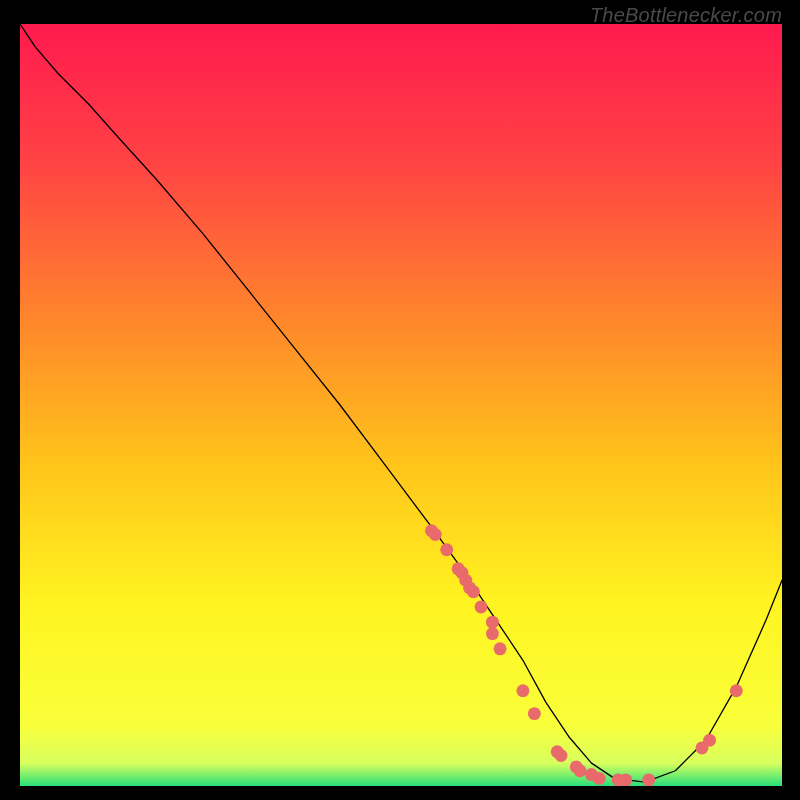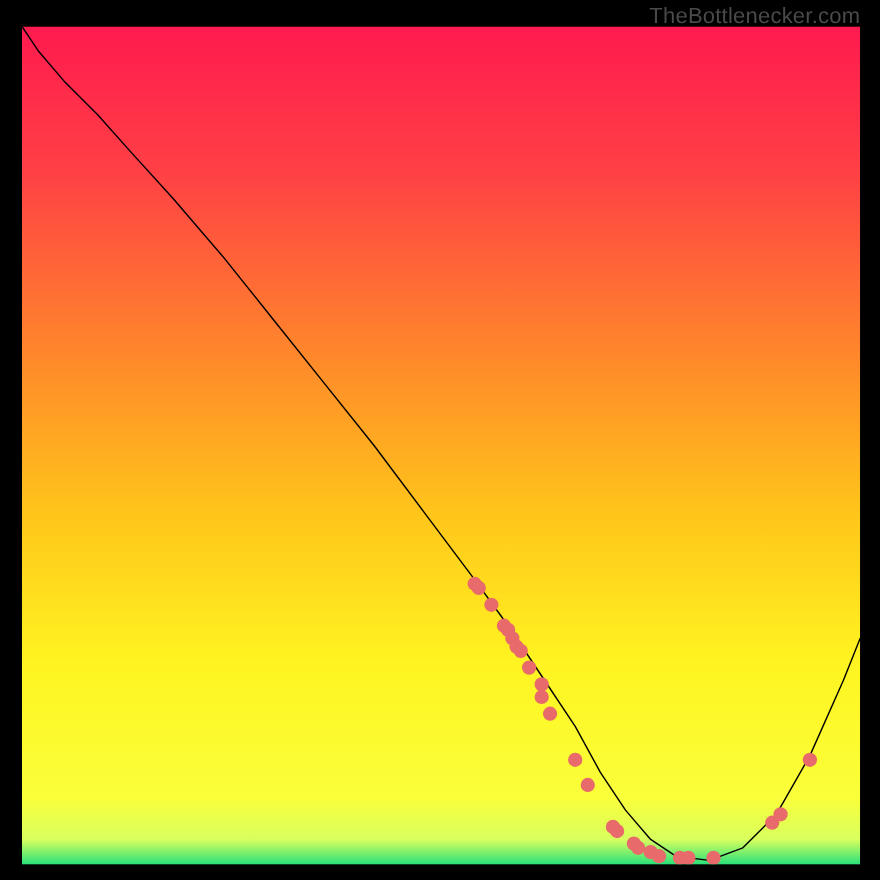--- a/index.html
+++ b/index.html
@@ -2,20 +2,21 @@
 <html><head>
 <meta charset="utf-8">
 <style>
   * { margin: 0; padding: 0; box-sizing: border-box; }
   html, body { width: 800px; height: 800px; overflow: hidden; background: #000; font-family: Arial, sans-serif; }
   .frame {
     position: absolute;
     left: 0; top: 0;
     width: 800px; height: 800px;
     background: #000;
+    font-style: italic;
   }
   .plot {
     position: absolute;
     left: 20px; top: 24px;
     width: 762px; height: 762px;
     overflow: hidden;
   }
   .gradient-bg {
     position: absolute;
     left: 0; top: 0; right: 0; bottom: 0;

